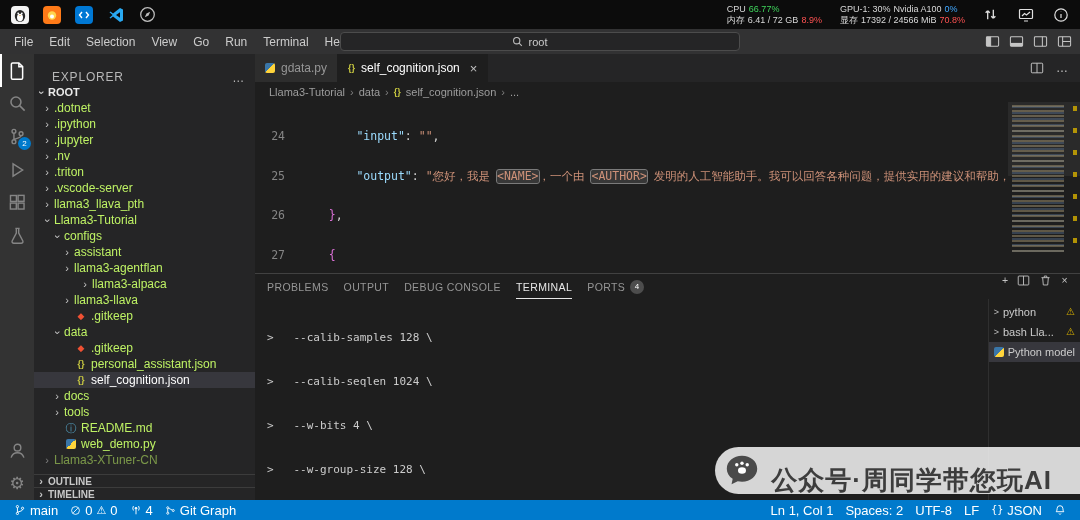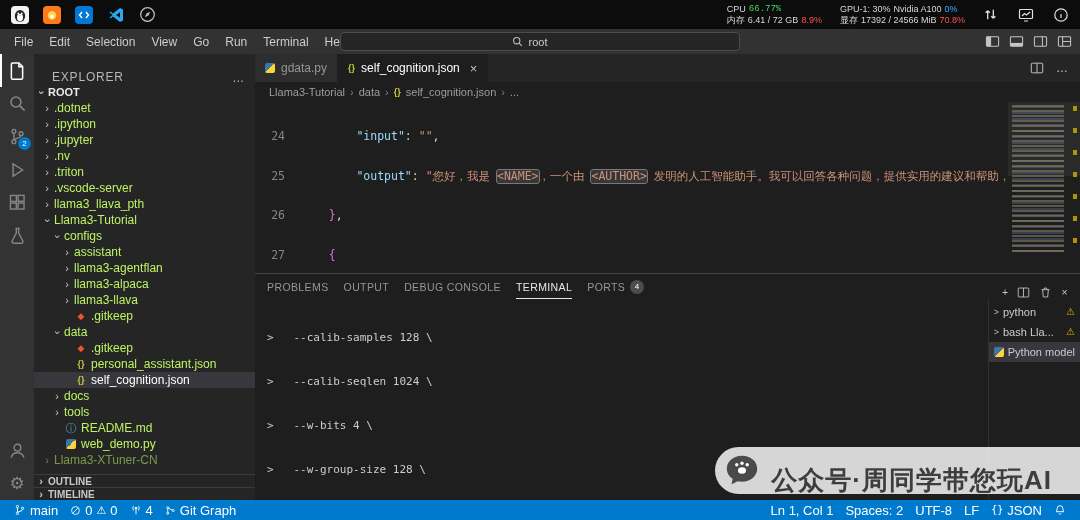--- a/index.html
+++ b/index.html
@@ -6,21 +6,21 @@
   html,body { width:1080px; height:520px; overflow:hidden; }
   body { background:#1e1e1e; font-family:"Liberation Sans",sans-serif; color:#ccc; position:relative; font-size:12px; }
 
   
   .titlebar { height:29px; background:#0c0c0c; display:flex; align-items:center; justify-content:space-between; padding:0 10px;gap:12px; }
   .tb-left { display:flex; align-items:center; gap:13px; }
   .tb-right { display:flex; align-items:center; gap:16px; }
   .tb-ic { width:19px; height:19px; display:inline-flex; align-items:center; justify-content:center; }
   .stats { display:flex; gap:18px; font-size:9px; line-height:11px; color:#d8d8d8; white-space:nowrap; }
   .stat-col div { display:flex; gap:3px; }
-  .v-green { color:#3fd65c;font-family:Liberation Mono, monospace; } .v-red { color:#ff5252;text-align:right; } .v-blue { color:#41a8ff; }
+  .v-green { color:#3fd65c; } .v-red { color:#ff5252;text-align:right; } .v-blue { color:#41a8ff; }
 
   
   .menubar { height:25px; background:#323233; display:flex; align-items:center; color:#cccccc; position:relative; padding-left:6px; }
   .menu-item { padding:0 8px; height:100%; display:flex; align-items:center; font-size:12px; cursor:default; }
   .nav-arrows { display:flex; gap:10px; margin-left:14px; color:#cccccc; font-size:13px; }
   .searchbox { position:absolute; left:50%; top:3px; transform:translateX(-50%); width:400px; height:19px; background:#252526; border:1px solid #4c4c4c; border-radius:4px; display:flex; align-items:center; justify-content:center; gap:6px; color:#cccccc; font-size:11px; }
   .searchbox input { background:transparent; border:none; outline:none; color:#cccccc; font-size:11px; width:40px; font-family:"Liberation Sans",sans-serif; }
   .menu-actions { position:absolute; right:8px; top:0; height:100%; display:flex; align-items:center; gap:9px; color:#c5c5c5; }
 
   
@@ -82,21 +82,21 @@
   .minimap { flex:0 0 72px; position:relative; }
   .mm-lines { position:absolute; top:3px; left:4px; right:16px; height:148px;
     background:repeating-linear-gradient(to bottom, rgba(160,145,110,.5) 0 2px, transparent 2px 5px),
                repeating-linear-gradient(to bottom, rgba(100,130,170,.35) 1px 3px, transparent 3px 7px); }
   .mm-slider { position:absolute; top:0; left:0; right:0; height:74px; background:rgba(121,121,121,.14); }
   .mm-ruler { position:absolute; top:4px; right:3px; width:4px; height:150px; opacity:.85;
     background:repeating-linear-gradient(to bottom,#cca700 0 5px, transparent 5px 22px); }
 
   
   .panel { flex:1; min-height:0; border-top:1px solid #414141; display:flex; flex-direction:column; background:#1e1e1e; }
-  .panel-header { height:25px; display:flex; align-items:flex-end; gap:15px; padding:0 12px; font-size:10.5px; letter-spacing:.4px; color:#969696; }
+  .panel-header { height:25px; display:flex; align-items:flex-start; gap:15px; padding:0 12px; font-size:10.5px; letter-spacing:.4px; color:#969696; }
   .ptab { height:100%; display:flex; align-items:center; gap:5px; cursor:pointer; }
   .ptab.active { color:#e7e7e7; box-shadow:inset 0 -1px 0 #e7e7e7; }
   .pbadge { background:#4d4d4d; color:#fff; border-radius:50%; min-width:14px; height:14px; font-size:8px; display:flex; align-items:center; justify-content:center; }
   .panel-actions { margin-left:auto; display:flex; align-items:center; gap:9px; color:#c5c5c5; }
   .panel-body { flex:1; min-height:0; display:flex; }
   .term { flex:1; min-width:0; padding:3px 0 0 12px; font-family:"DejaVu Sans Mono",monospace; font-size:11px; line-height:14.6px; color:#cccccc; white-space:pre; overflow:hidden; }
   .termlist { flex:0 0 88px; padding-top:3px; font-size:11px; color:#cccccc; border-left:1px solid #2f2f2f; }
   .tl-row { height:20px; display:flex; align-items:center; gap:4px; padding:0 5px; white-space:nowrap; overflow:hidden; cursor:pointer; }
   .tl-row.sel { background:#37373d; }
   .tl-row .gi-prompt { font-size:9px; color:#bdbdbd; }
@@ -352,21 +352,21 @@
           <span>configs</span>
         </div>
       <div class="trow" style="padding-left:26px">
           <span class="chev gi gi-chev"></span>
           <span>assistant</span>
         </div>
       <div class="trow" style="padding-left:26px">
           <span class="chev gi gi-chev"></span>
           <span>llama3-agentflan</span>
         </div>
-      <div class="trow" style="padding-left:26px">
+      <div class="trow" style="padding-left:44px">
           <span class="chev gi gi-chev"></span>
           <span>llama3-alpaca</span>
         </div>
       <div class="trow" style="padding-left:26px">
           <span class="chev gi gi-chev"></span>
           <span>llama3-llava</span>
         </div>
       <div class="trow" style="padding-left:40px">
           <span class="fic fic-git gi gi-diamond"></span>
           <span>.gitkeep</span>

